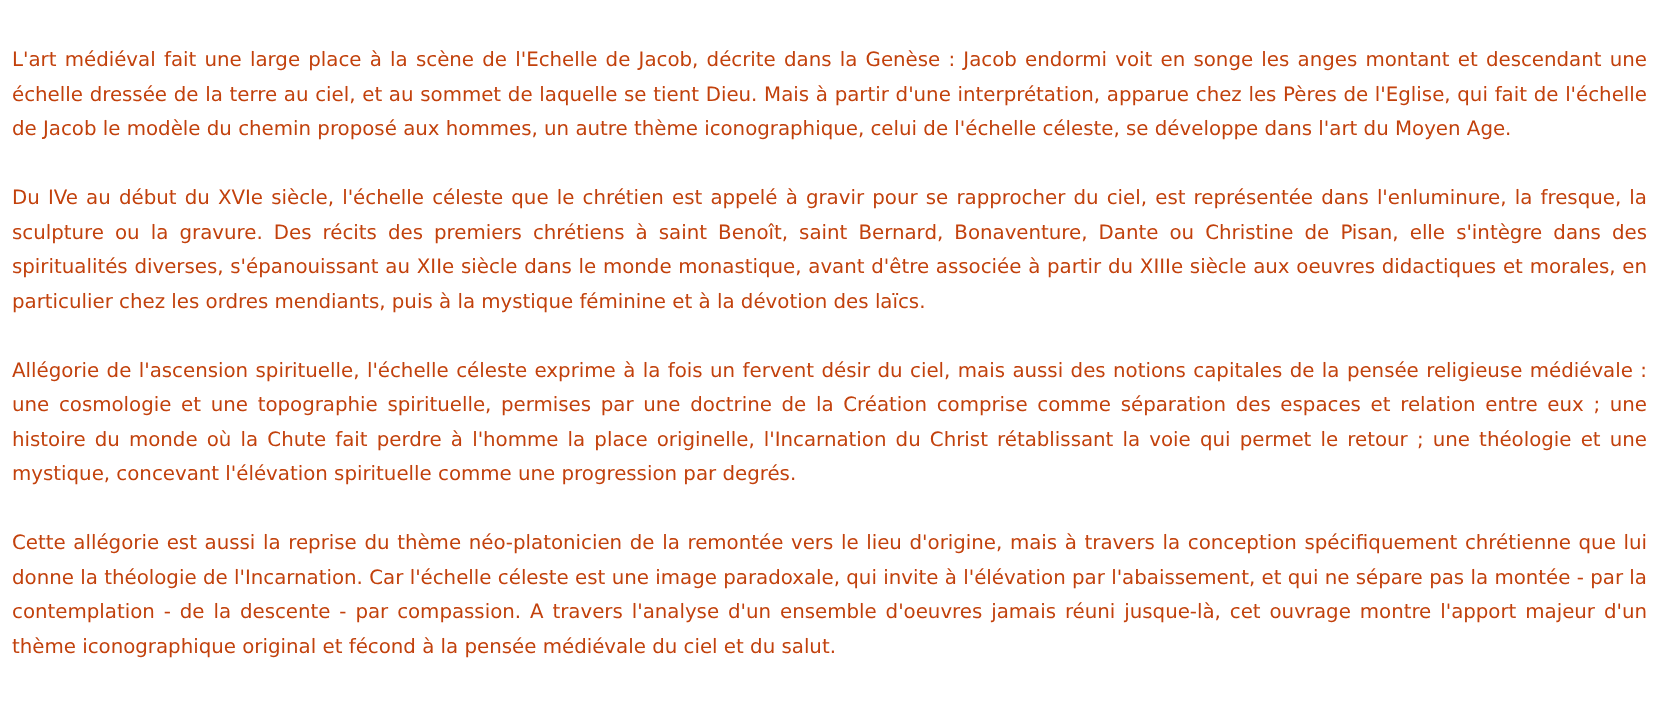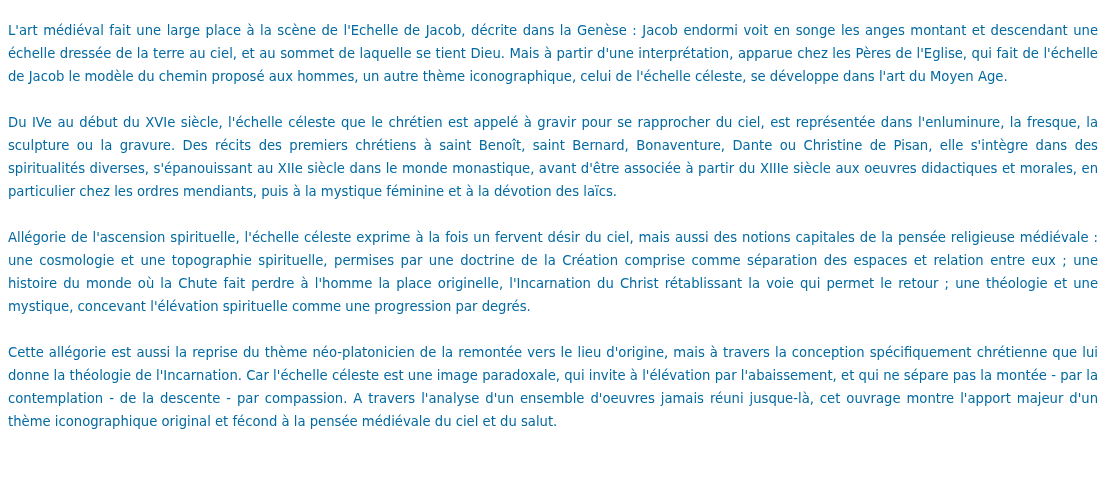--- a/index.html
+++ b/index.html
@@ -9,26 +9,26 @@
     }
     body {
       width: 1105px;
       height: 482px;
       overflow: hidden;
       position: relative;
     }
     .article {
       position: absolute;
       left: 8px;
-      top: 19px;
+      top: 29px;
       width: 1090px;
       font-family: "DejaVu Sans", sans-serif;
       font-size: 13.2px;
       line-height: 23px;
-      color: #0369a1;
+      color: #c2410c;
       letter-spacing: 0px;
     }
     .article p {
       margin: 0 0 23px 0;
       text-align: justify;
       text-align-last: left;
     }
   </style>
 </head>
 <body>

